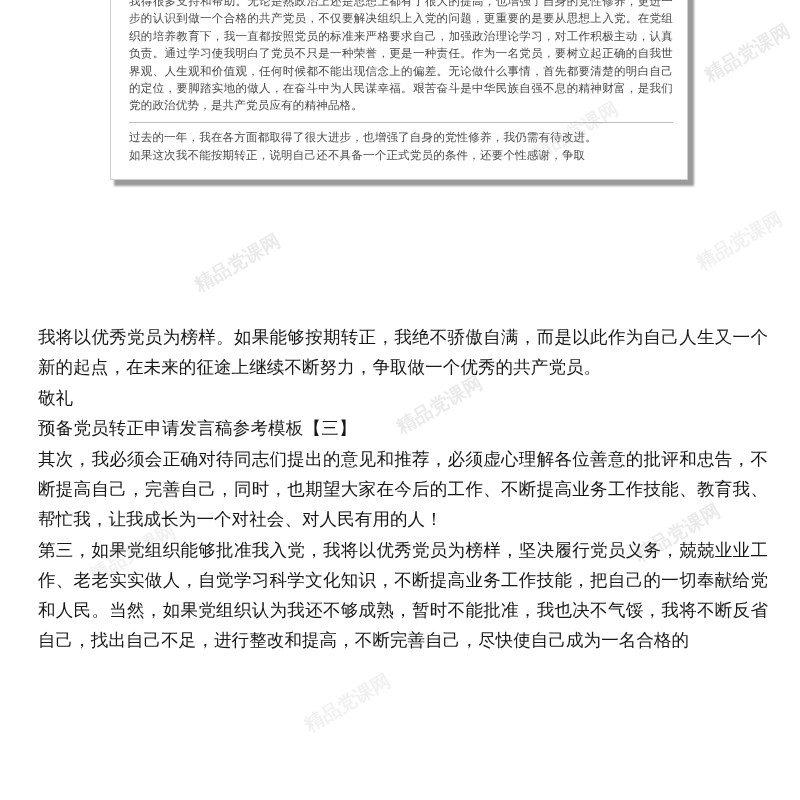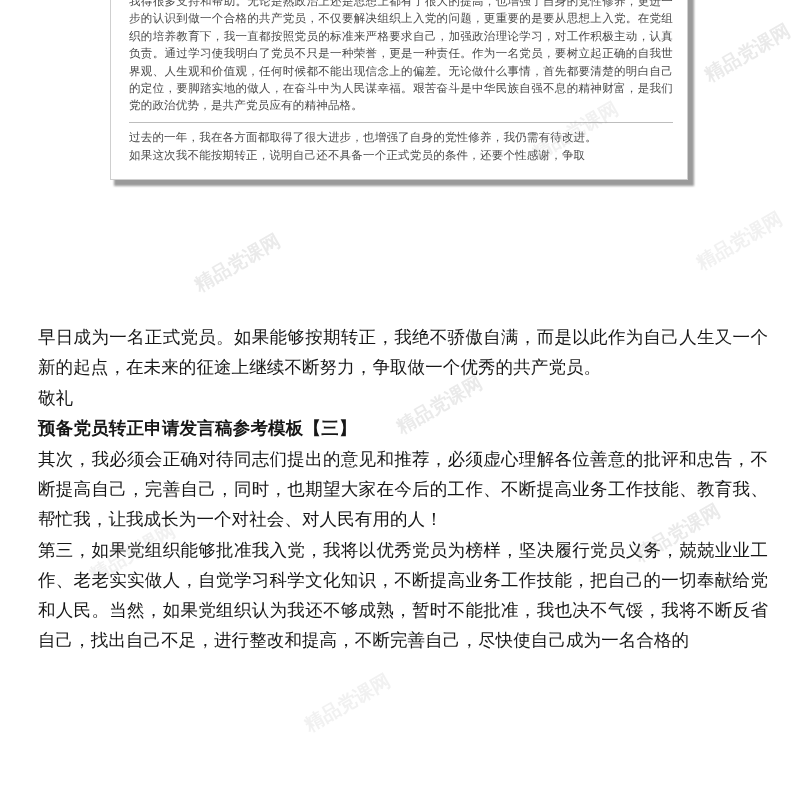--- a/index.html
+++ b/index.html
@@ -75,21 +75,21 @@
     letter-spacing: 0.1px;
   }
   .body-text p {
     margin: 0 0 1px 0;
     text-align: justify;
   }
   .body-text p.tight {
     margin-bottom: 0;
   }
   .heading {
-    font-weight: bold;
+    font-weight: normal;
     margin: 3px 0 2px 0;
     letter-spacing: 0.2px;
   }
   .sig-line {
     white-space: pre;
   }
   .stars {
     letter-spacing: 1px;
   }
 
@@ -118,21 +118,21 @@
     <div class="doc-image-inner">
       <p>我得很多支持和帮助。无论是熟政治上还是思想上都有了很大的提高，也增强了自身的党性修养，更进一步的认识到做一个合格的共产党员，不仅要解决组织上入党的问题，更重要的是要从思想上入党。在党组织的培养教育下，我一直都按照党员的标准来严格要求自己，加强政治理论学习，对工作积极主动，认真负责。通过学习使我明白了党员不只是一种荣誉，更是一种责任。作为一名党员，要树立起正确的自我世界观、人生观和价值观，任何时候都不能出现信念上的偏差。无论做什么事情，首先都要清楚的明白自己的定位，要脚踏实地的做人，在奋斗中为人民谋幸福。艰苦奋斗是中华民族自强不息的精神财富，是我们党的政治优势，是共产党员应有的精神品格。</p>
       <hr class="img-divider">
       <p>过去的一年，我在各方面都取得了很大进步，也增强了自身的党性修养，我仍需有待改进。</p>
       <p>如果这次我不能按期转正，说明自己还不具备一个正式党员的条件，还要个性感谢，争取</p>
     </div>
   </div>
 </div>
 
 <div class="body-text">
-  <p>早日成为一名正式党员。如果能够按期转正，我绝不骄傲自满，而是以此作为自己人生又一个新的起点，在未来的征途上继续不断努力，争取做一个优秀的共产党员。</p>
+  <p>我将以优秀党员为榜样。如果能够按期转正，我绝不骄傲自满，而是以此作为自己人生又一个新的起点，在未来的征途上继续不断努力，争取做一个优秀的共产党员。</p>
   <p class="tight">敬礼</p>
   <p class="heading">预备党员转正申请发言稿参考模板【三】</p>
   <p>其次，我必须会正确对待同志们提出的意见和推荐，必须虚心理解各位善意的批评和忠告，不断提高自己，完善自己，同时，也期望大家在今后的工作、不断提高业务工作技能、教育我、帮忙我，让我成长为一个对社会、对人民有用的人！</p>
   <p>第三，如果党组织能够批准我入党，我将以优秀党员为榜样，坚决履行党员义务，兢兢业业工作、老老实实做人，自觉学习科学文化知识，不断提高业务工作技能，把自己的一切奉献给党和人民。当然，如果党组织认为我还不够成熟，暂时不能批准，我也决不气馁，我将不断反省自己，找出自己不足，进行整改和提高，不断完善自己，尽快使自己成为一名合格的</p>
 </div>
 
 <div id="watermark-layer">
     <div class="wm" style="left: 700px; top: 40px;">精品党课网</div>
     <div class="wm wm-light" style="left: 528px; top: 118px;">精品党课网</div>
     <div class="wm" style="left: 190px; top: 250px;">精品党课网</div>

